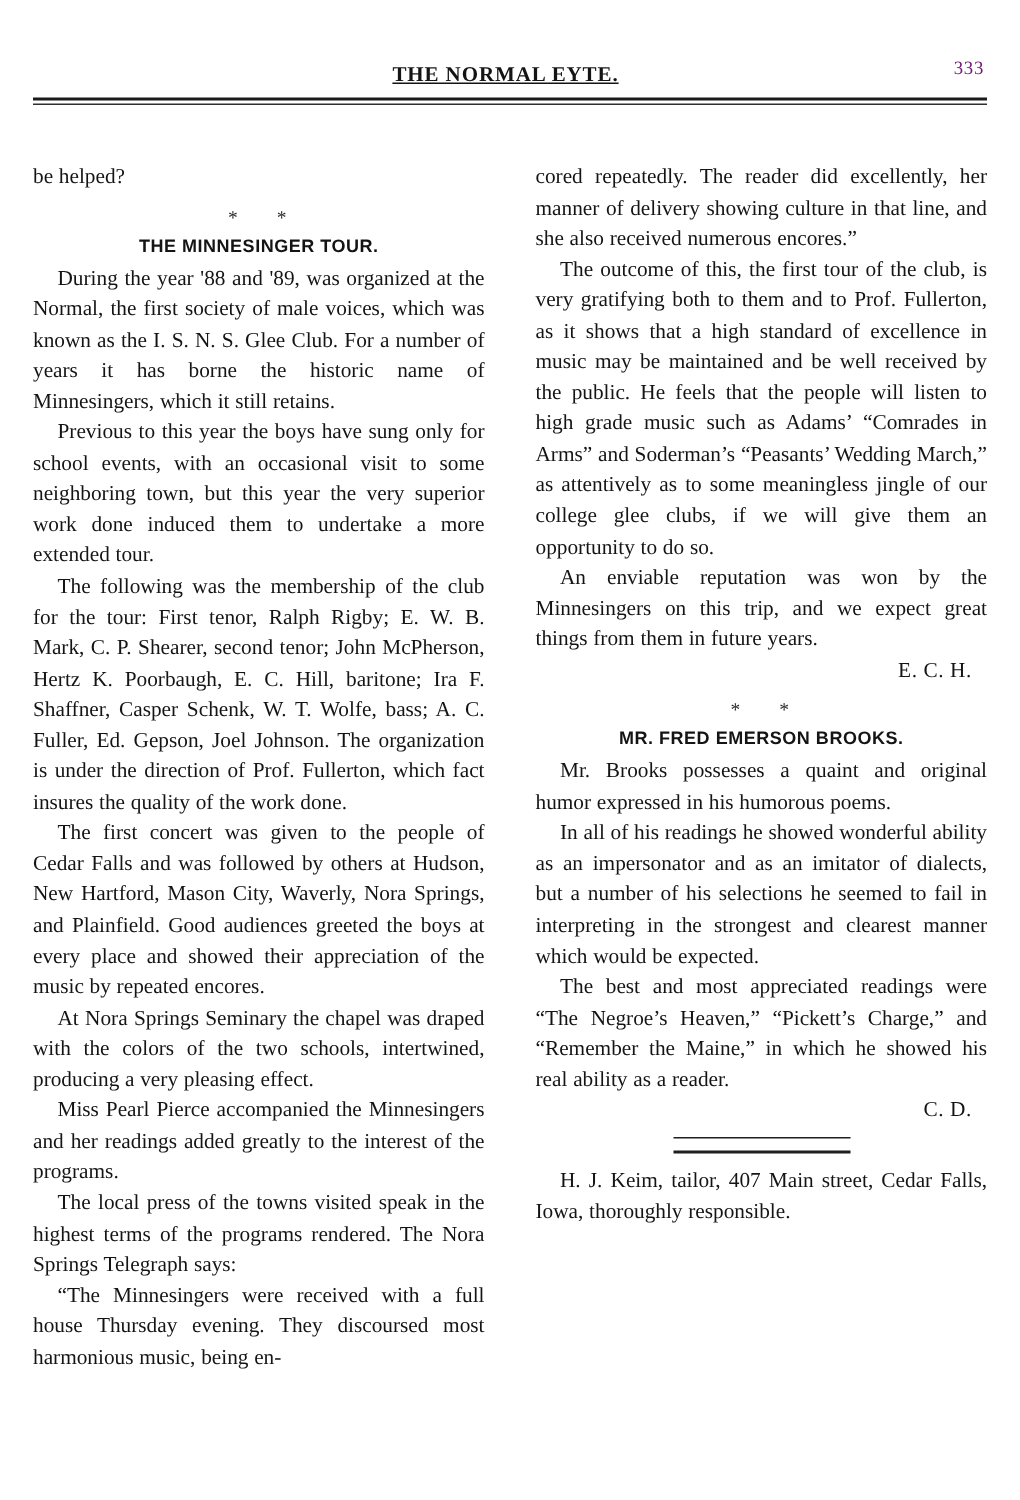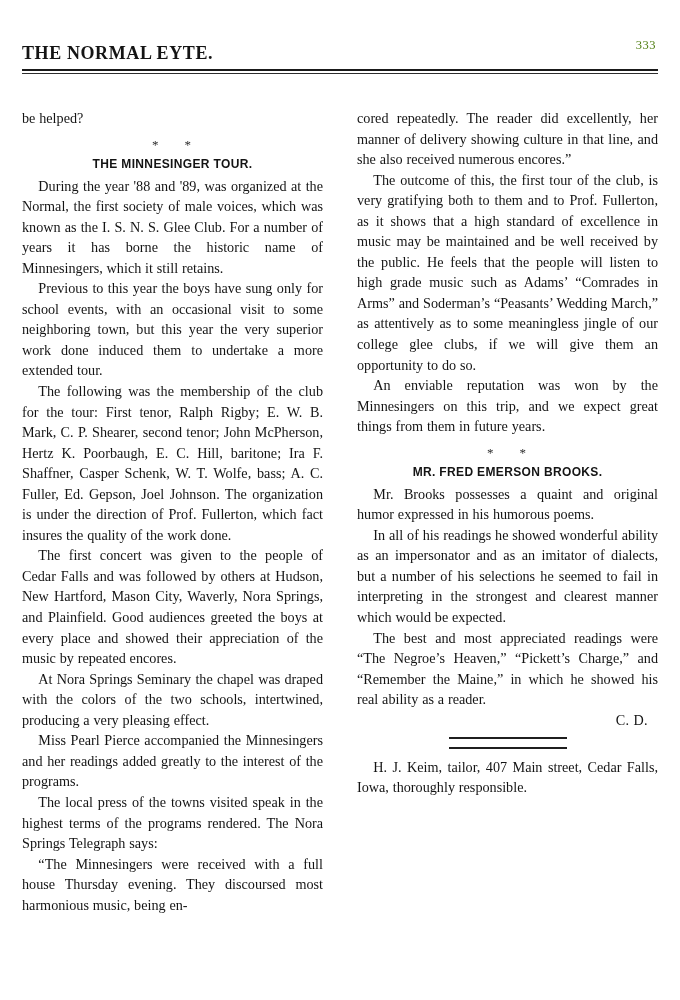--- a/index.html
+++ b/index.html
@@ -25,35 +25,36 @@
   }
 
   
   .masthead {
     position: relative;
     height: 46px;
     padding-top: 44px;
     box-sizing: content-box;
   }
   .masthead-title {
-    text-align: left;
+    text-align: center;
     font-family: "Liberation Serif", "DejaVu Serif", serif;
     font-weight: bold;
-    font-size: 18px;
+    font-size: 14px;
     letter-spacing: 0.6px;
     line-height: 1;
     padding-right: 6px;
+    text-decoration: underline;
   }
   .page-number {
     position: absolute;
     right: 2px;
     top: 38px;
     font-size: 12.5px;
     letter-spacing: 0.5px;
-    color: #4d7c0f;
+    color: #701a75;
   }
   .rule-double {
     margin-top: 7px;
     height: 5px;
     position: relative;
   }
   .rule-double::before {
     content: "";
     position: absolute;
     left: 0; right: 0; top: 0;
@@ -161,20 +162,21 @@
 
     </div>
 
     <div class="col col-right">
 
       <p class="cont">cored repeatedly.  The reader did excellently, her manner of delivery showing culture in that line, and she also received numerous encores.”</p>
 
       <p>The outcome of this, the first tour of the club, is very gratifying both to them and to Prof. Fullerton, as it shows that a high standard of excellence in music may be maintained and be well received by the public.  He feels that the people will listen to high grade music such as Adams’ “Comrades in Arms” and Soderman’s “Peasants’ Wedding March,” as attentively as to some meaningless jingle of our college glee clubs, if we will give them an opportunity to do so.</p>
       <p>An enviable reputation was won by the Minnesingers on this trip, and we expect great things from them in future years.</p>
 
+      <div class="signature">E. C. H.</div>
 
       <div class="stars">
         <span>*</span><span class="sp"></span><span>*</span>
       </div>
 
       <div class="section-head">MR. FRED EMERSON BROOKS.</div>
 
       <p>Mr. Brooks possesses a quaint and original humor expressed in his humorous poems.</p>
       <p>In all of his readings he showed wonderful ability as an impersonator and as an imitator of dialects, but a number of his selections he seemed to fail in interpreting in the strongest and clearest manner which would be expected.</p>
       <p>The best and most appreciated readings were “The Negroe’s Heaven,” “Pickett’s Charge,” and “Remember the Maine,” in which he showed his real ability as a reader.</p>

